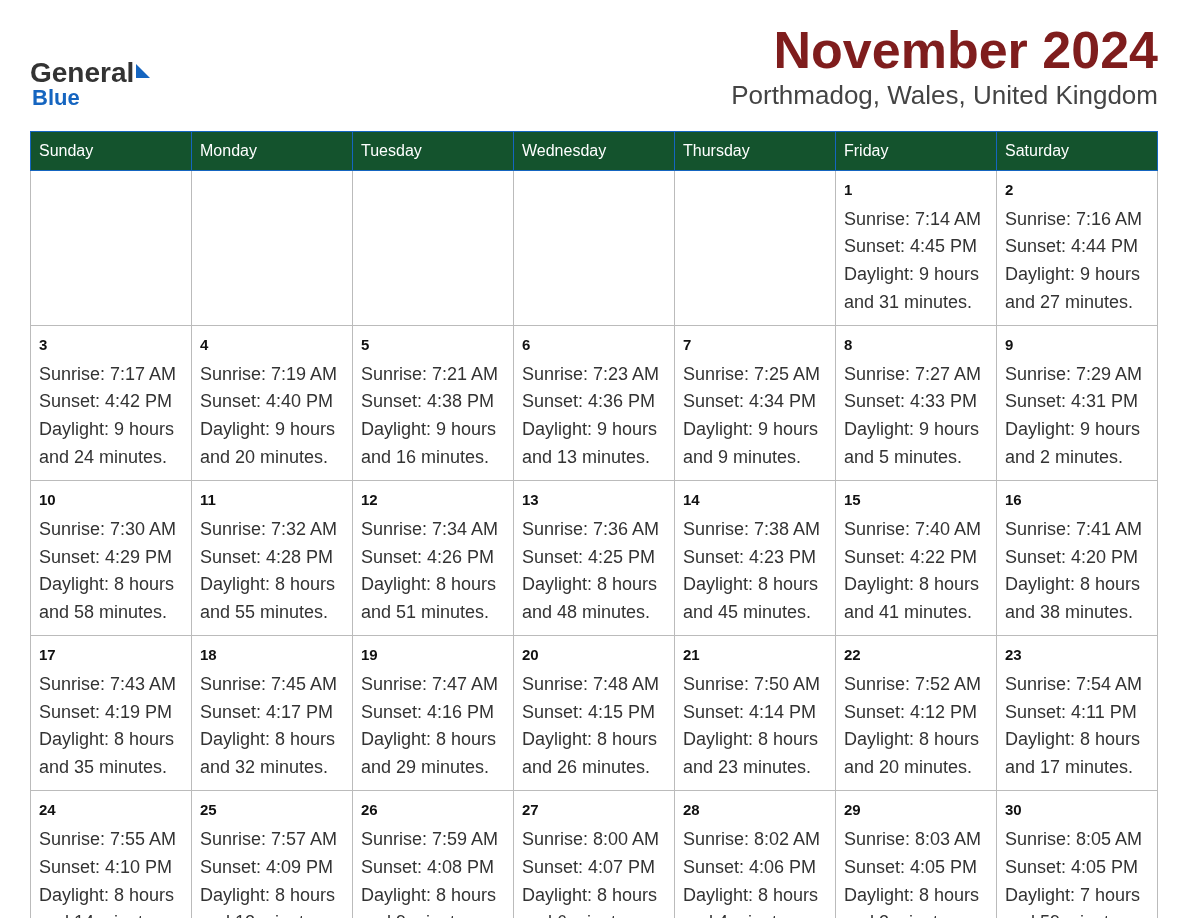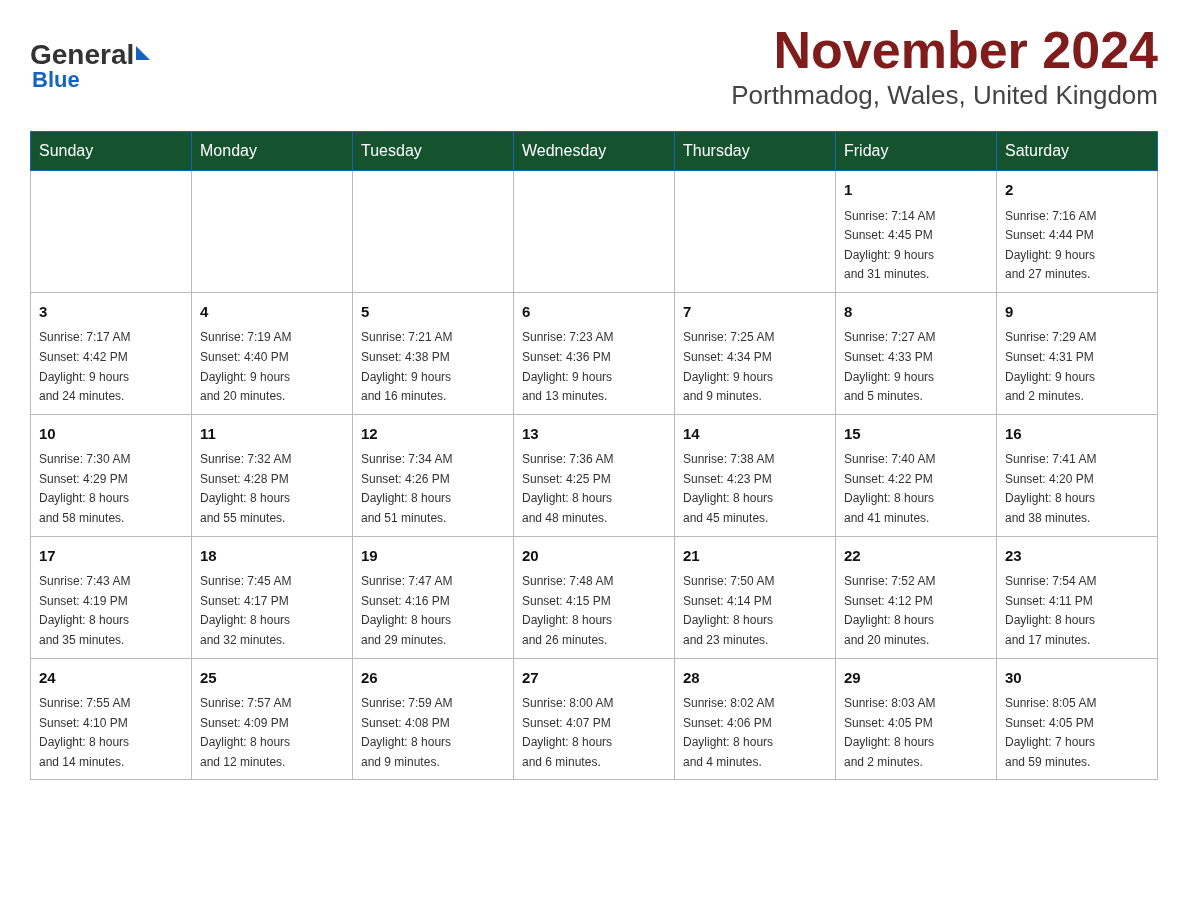--- a/index.html
+++ b/index.html
@@ -5,21 +5,21 @@
     * { box-sizing: border-box; margin: 0; padding: 0; }
     body {
       font-family: Arial, sans-serif;
       background: #fff;
       color: #333;
       padding: 20px 30px;
     }
     .header {
       display: flex;
       justify-content: space-between;
-      align-items: center;
+      align-items: flex-end;
       margin-bottom: 20px;
     }
     .logo-area {
       display: flex;
       flex-direction: column;
       align-items: flex-start;
     }
     .logo-text {
       display: flex;
       align-items: center;
@@ -80,21 +80,21 @@
       color: #333;
     }
     .day-num {
       font-size: 15px;
       font-weight: bold;
       display: block;
       margin-bottom: 4px;
       color: #111;
     }
     .day-info {
-      font-size: 12px;
+      font-size: 18px;
       color: #333;
       line-height: 1.55;
     }
     .empty-cell {
       background: #f9f9f9;
     }
     tr:nth-child(even) td {
       background: #fff;
     }
     

